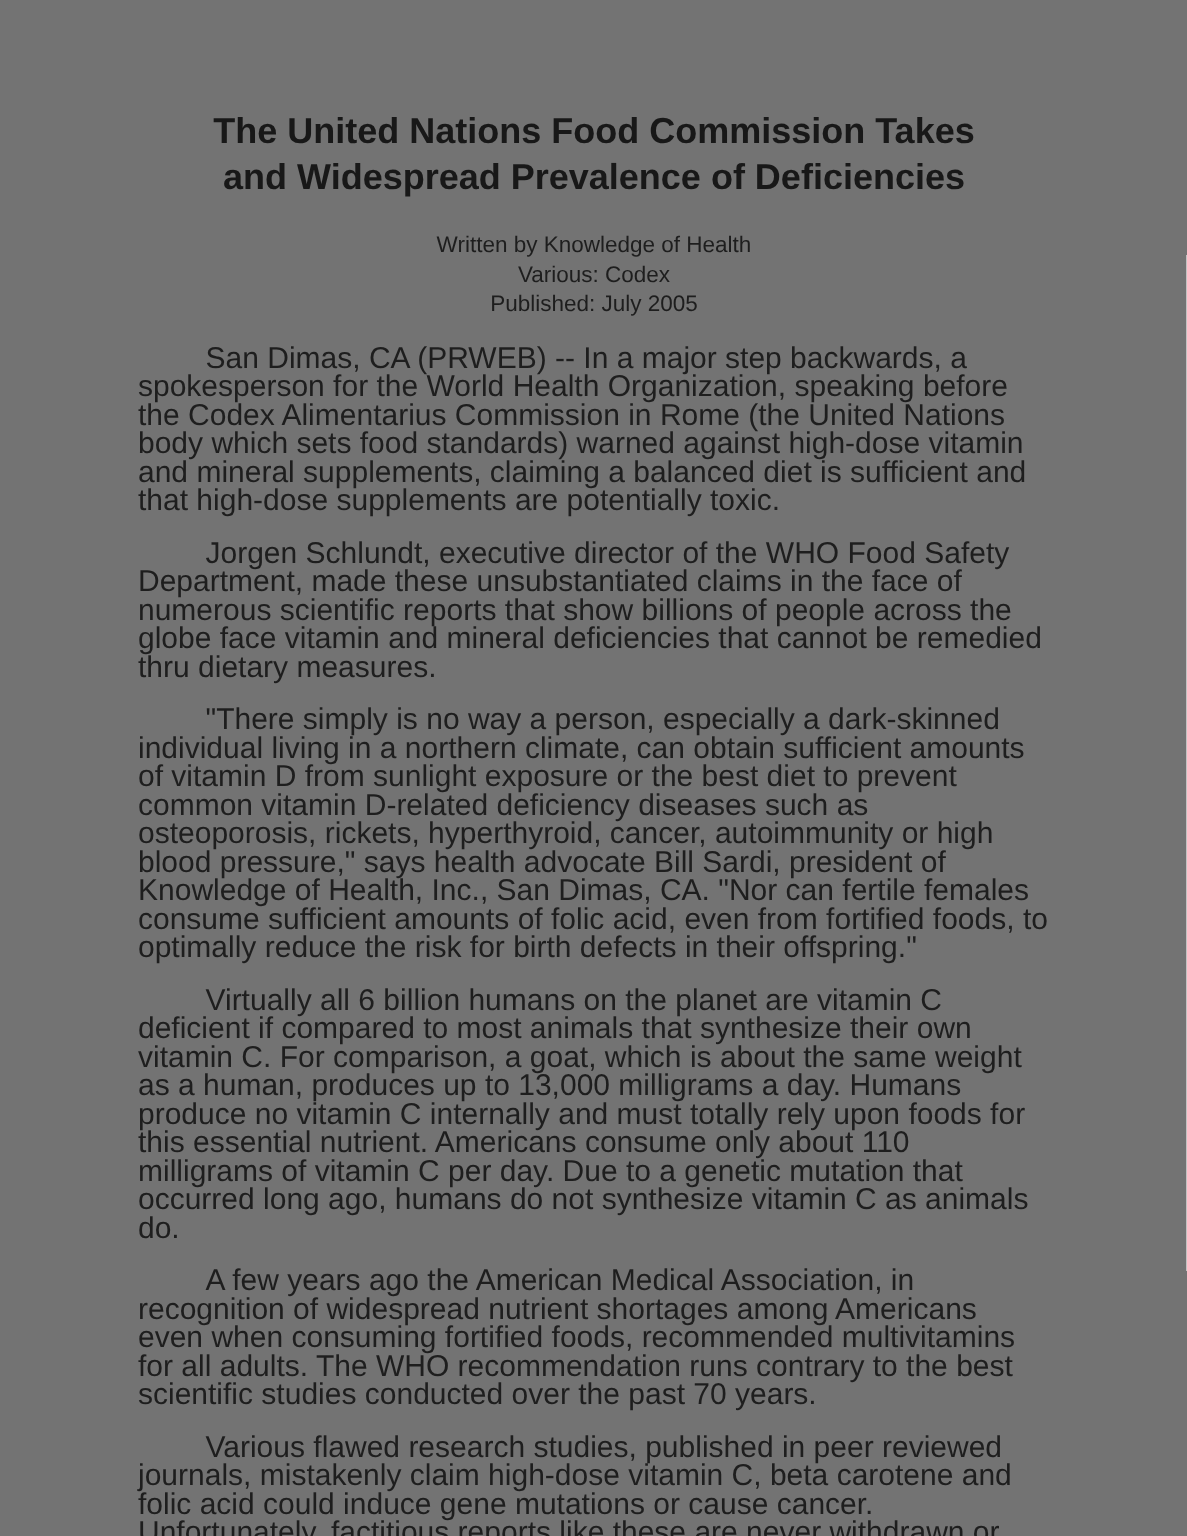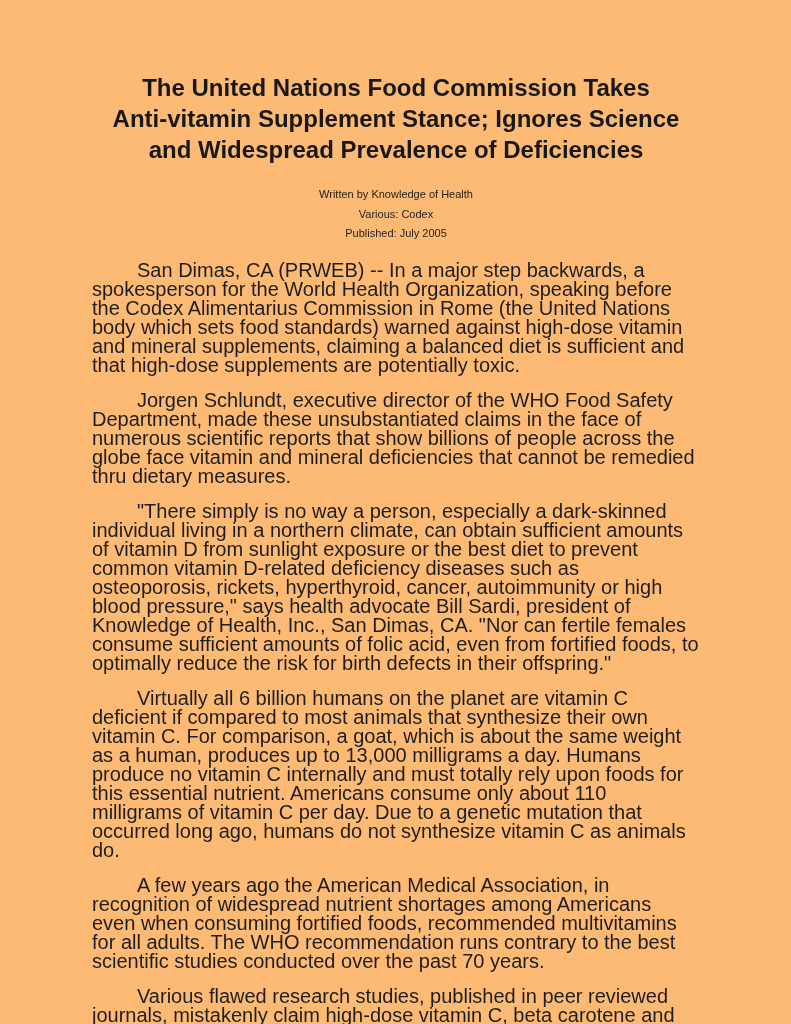--- a/index.html
+++ b/index.html
@@ -4,21 +4,21 @@
 <style>
   html, body {
     margin: 0;
     padding: 0;
     background: #ffffff;
   }
   .page {
     position: relative;
     width: 791px;
     height: 1024px;
-    background: #fdba74;
+    background: #737373;
     box-sizing: border-box;
     padding: 72px 91px 0 92px;
     font-family: "Liberation Sans", sans-serif;
     color: #1e1e1e;
     overflow: hidden;
   }
   .doc-title {
     margin: 0 -30px;
     font-size: 24px;
     font-weight: bold;
@@ -26,21 +26,21 @@
     text-align: center;
     color: #181818;
   }
   .doc-title .title-line {
     display: block;
     white-space: nowrap;
   }
   .byline {
     margin-top: 20px;
     text-align: center;
-    font-size: 11px;
+    font-size: 15px;
     line-height: 19.5px;
   }
   .byline div {
     display: block;
   }
   .body-text {
     margin-top: 17px;
   }
   .body-text p {
     margin: 0 0 16px 0;
@@ -50,21 +50,20 @@
     text-align: left;
   }
 </style>
 </head>
 <body>
 
 <div class="page">
 
   <h1 class="doc-title">
     <span class="title-line">The United Nations Food Commission Takes</span>
-    <span class="title-line">Anti-vitamin Supplement Stance; Ignores Science</span>
     <span class="title-line">and Widespread Prevalence of Deficiencies</span>
   </h1>
 
   <div class="byline">
     <div>Written by Knowledge of Health</div>
     <div>Various: Codex</div>
     <div>Published: July 2005</div>
   </div>
 
   <div class="body-text">

